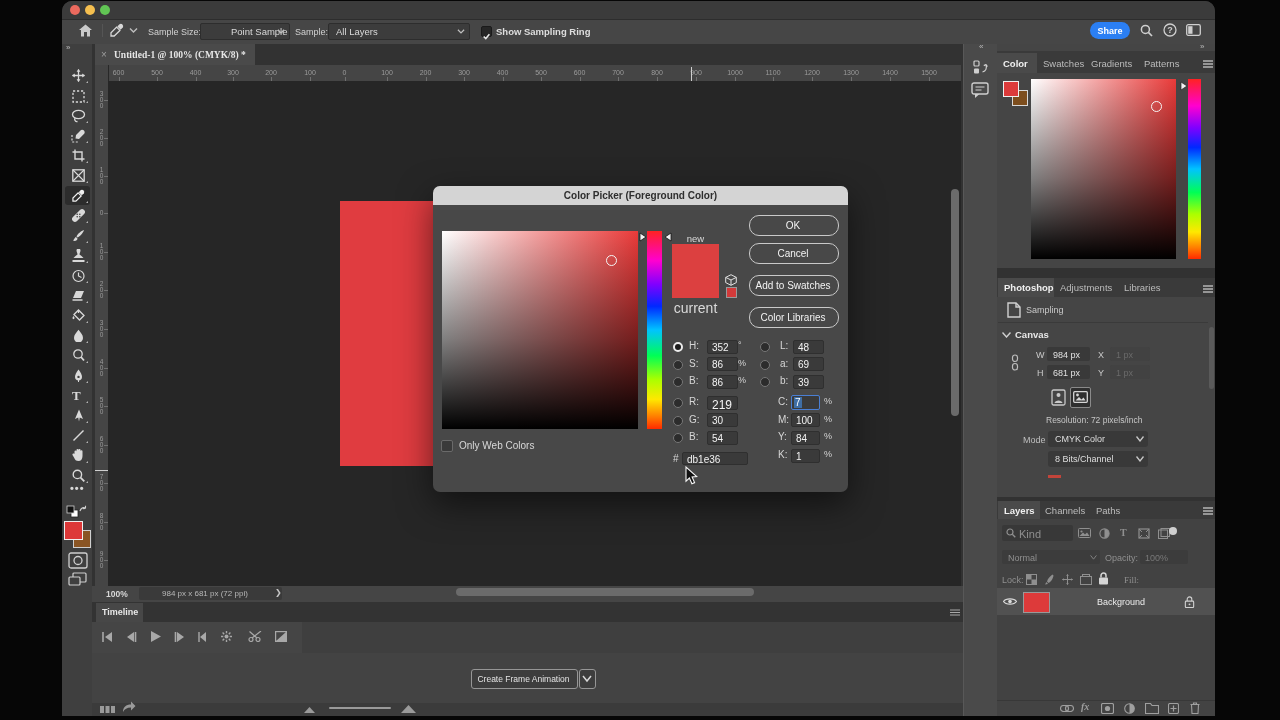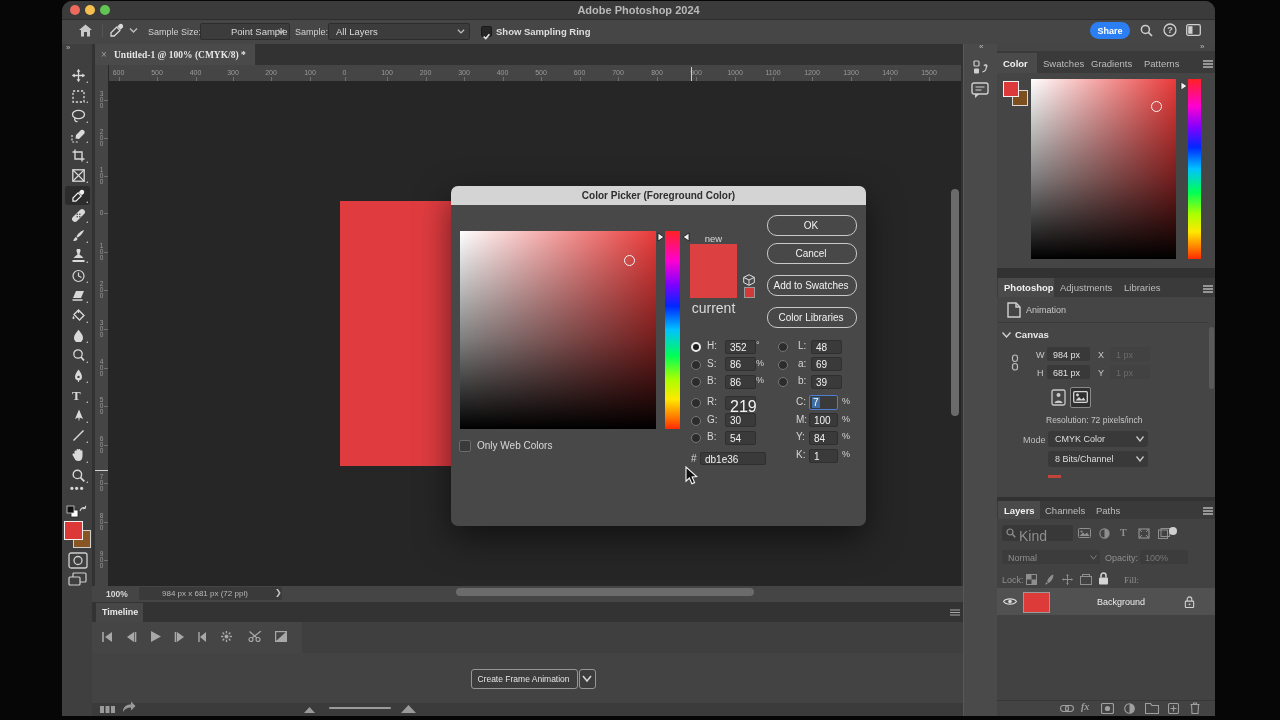--- a/index.html
+++ b/index.html
@@ -13,21 +13,20 @@
 </style>
 </head>
 <body>
 <div id="stage">
   <div id="win">
 
     <div class="abs" style="left:0;top:0;width:1153px;height:18px;background:#3b3b3b;border-bottom:1px solid #2d2d2d;"></div>
     <div class="tl" style="left:8px;background:#ec6a5e;"></div>
     <div class="tl" style="left:23px;background:#f5bf4f;"></div>
     <div class="tl" style="left:38px;background:#61c554;"></div>
-    <div class="txt" style="left:0;top:3px;width:1153px;text-align:center;font-size:11px;font-weight:bold;color:#b9b9b9;">Adobe Photoshop 2024</div>
 
     <div id="optbar" class="abs" style="left:0;top:19px;width:1153px;height:24px;background:#464646;border-bottom:1px solid #2a2a2a;"></div>
 
     <svg class="abs" style="left:16px;top:22px;" width="15" height="15" viewBox="0 0 15 15">
       <path d="M7.5 1.5 L14 7 L12 7 L12 13.5 L9 13.5 L9 9 L6 9 L6 13.5 L3 13.5 L3 7 L1 7 Z" fill="#c9c9c9"></path>
     </svg>
     <div class="abs" style="left:40px;top:23px;width:1px;height:13px;background:#555;"></div>
 
     <svg class="abs" style="left:48px;top:22px;" width="14" height="14" viewBox="0 0 14 14">
       <path d="M9.5 1.2 a2.4 2.4 0 0 1 3.3 3.3 L10.6 6.7 L7.3 3.4 Z" fill="#d8d8d8"></path>
@@ -434,21 +433,21 @@
     <div class="txt" style="left:942px;top:281px;font-size:9.5px;font-weight:bold;color:#f0f0f0;">Photoshop</div>
     <div class="txt" style="left:998px;top:281px;font-size:9.5px;color:#bcbcbc;">Adjustments</div>
     <div class="txt" style="left:1062px;top:281px;font-size:9.5px;color:#bcbcbc;">Libraries</div>
     <svg class="abs" style="left:1141px;top:284px" width="10" height="8" viewBox="0 0 10 8">
         <path d="M0 1 H10 M0 4 H10 M0 7 H10" stroke="#b5b5b5" stroke-width="1.3"></path>
       </svg>
     <svg class="abs" style="left:945px;top:301px" width="14" height="16" viewBox="0 0 14 16">
       <path d="M1 1 L9 1 L13 5 L13 15 L1 15 Z" fill="none" stroke="#d0d0d0" stroke-width="1.4"></path>
       <path d="M9 1 L9 5 L13 5" fill="none" stroke="#d0d0d0" stroke-width="1.4"></path>
     </svg>
-    <div class="txt" style="left:964px;top:304px;font-size:9px;color:#c9c9c9;">Animation</div>
+    <div class="txt" style="left:964px;top:304px;font-size:9px;color:#c9c9c9;">Sampling</div>
     <div class="abs" style="left:936px;top:321px;width:210px;height:1px;background:#3a3a3a;"></div>
     <svg class="abs" style="left:940px;top:331px" width="9" height="6" viewBox="0 0 9 6">
         <path d="M0.5 0.5 L4.5 5 L8.5 0.5" fill="none" stroke="#d0d0d0" stroke-width="1.4"></path>
       </svg>
     <div class="txt" style="left:953px;top:328px;font-size:9.5px;font-weight:bold;color:#e8e8e8;">Canvas</div>
     <svg class="abs" style="left:948px;top:353px" width="10" height="17" viewBox="0 0 10 17">
       <rect x="2.5" y="1" width="5" height="6.5" rx="2.5" fill="none" stroke="#bdbdbd" stroke-width="1.2"></rect>
       <rect x="2.5" y="9.5" width="5" height="6.5" rx="2.5" fill="none" stroke="#bdbdbd" stroke-width="1.2"></rect>
     </svg>
     <div class="txt" style="left:974px;top:349px;font-size:9px;color:#c9c9c9;">W</div>
@@ -499,21 +498,21 @@
     <svg class="abs" style="left:1141px;top:506px" width="10" height="8" viewBox="0 0 10 8">
         <path d="M0 1 H10 M0 4 H10 M0 7 H10" stroke="#b5b5b5" stroke-width="1.3"></path>
       </svg>
     <div class="abs" style="left:935px;top:518px;width:218px;height:197px;background:#424242;"></div>
 
     <div class="abs" style="left:940px;top:524px;width:71px;height:16px;background:#383838;border-radius:2px;"></div>
     <svg class="abs" style="left:944px;top:527px" width="10" height="10" viewBox="0 0 10 10">
         <circle cx="4" cy="4" r="3" fill="none" stroke="#909090" stroke-width="1.2"></circle>
         <path d="M6.3 6.3 L9.3 9.3" stroke="#909090" stroke-width="1.3"></path>
       </svg>
-    <div class="txt" style="left:957px;top:527px;font-size:14px;color:#8f8f8f;text-align:right;">Kind</div>
+    <div class="txt" style="left:957px;top:527px;font-size:11px;color:#8f8f8f;text-align:right;">Kind</div>
     <svg class="abs" style="left:1016px;top:527px" width="13" height="10" viewBox="0 0 13 10">
         <rect x="0.5" y="0.5" width="12" height="9" rx="1" fill="none" stroke="#8f8f8f" stroke-width="1"></rect>
         <circle cx="3.5" cy="3.5" r="1.1" fill="#8f8f8f"></circle>
         <path d="M1.5 8 L5 4.5 L7 6.5 L9 4.5 L11.5 8 Z" fill="#8f8f8f"></path>
       </svg>
     <svg class="abs" style="left:1037px;top:527px" width="11" height="11" viewBox="0 0 11 11">
         <circle cx="5.5" cy="5.5" r="4.6" fill="none" stroke="#8f8f8f" stroke-width="1.1"></circle>
         <path d="M5.5 0.9 A4.6 4.6 0 0 1 5.5 10.1 Z" fill="#8f8f8f"></path>
       </svg>
     <div class="txt" style="left:1058px;top:526px;font-size:10px;font-weight:bold;color:#8f8f8f;font-family:'Liberation Serif',serif;">T</div>
@@ -592,21 +591,21 @@
       </svg>
     <svg class="abs" style="left:1106px;top:702px" width="11" height="11" viewBox="0 0 11 11">
         <rect x="0.5" y="0.5" width="10" height="10" rx="1.5" fill="none" stroke="#9f9f9f" stroke-width="1.1"></rect>
         <path d="M5.5 2.5 V8.5 M2.5 5.5 H8.5" stroke="#9f9f9f" stroke-width="1.2"></path>
       </svg>
     <svg class="abs" style="left:1128px;top:701px" width="10" height="12" viewBox="0 0 10 12">
         <path d="M0.5 2.5 H9.5 M3.5 2.5 V1 H6.5 V2.5 M1.5 2.5 L2 11.5 H8 L8.5 2.5" fill="none" stroke="#9f9f9f" stroke-width="1.1"></path>
       </svg>
   </div>
 
-  <div id="dialog" class="abs" style="left:451px;top:186px;width:415px;height:340px;background:#484848;border-radius:7px;box-shadow:0 12px 34px rgba(0,0,0,0.55);text-decoration:underline;">
+  <div id="dialog" class="abs" style="left:433px;top:186px;width:415px;height:306px;background:#484848;border-radius:7px;box-shadow:0 12px 34px rgba(0,0,0,0.55);text-decoration:underline;">
     <div class="abs" style="left:0;top:0;width:415px;height:19px;background:#d4d4d4;border-radius:7px 7px 0 0;"></div>
     <div class="txt" style="left:0;top:4px;width:415px;text-align:center;font-size:10px;font-weight:bold;color:#2e2e2e;">Color Picker (Foreground Color)</div>
 
     <div class="abs" style="left:9px;top:45px;width:196px;height:198px;
          background:linear-gradient(to bottom, rgba(0,0,0,0) 0%, rgba(0,0,0,0.5) 55%, #000 100%),
                     linear-gradient(to right, #ffffff 0%, #e93a39 100%);"></div>
     <div class="abs" style="left:173px;top:69px;width:9px;height:9px;border:1.4px solid #f5f5f5;border-radius:50%;"></div>
 
     <div class="abs" style="left:214px;top:45px;width:15px;height:198px;
          background:linear-gradient(to bottom,#ff2222 0%,#ff00d0 15%,#8000ff 27%,#0028ff 38%,#00c3ff 50%,#00ff55 63%,#aaff00 75%,#ffe800 85%,#ff7a00 94%,#ff2a00 100%);"></div>
@@ -646,21 +645,21 @@
         <div class="txt" style="left:279px;top:173.3px;font-size:10px;color:#f2f2f2;">86</div>
         <div class="txt" style="left:305px;top:171.8px;font-size:9px;color:#d6d6d6;">%</div>
         <div class="abs" style="left:240px;top:191.3px;width:10px;height:10px;border-radius:50%;background:#2c2c2c;border:1px solid #777;box-sizing:border-box;"></div>
         <div class="txt" style="left:256px;top:189.3px;font-size:10px;color:#d6d6d6;">B:</div>
         <div class="abs" style="left:274px;top:188.8px;width:31px;height:14px;background:#3a3a3a;border:1px solid #2f2f2f;border-radius:2px;box-sizing:border-box;"></div>
         <div class="txt" style="left:279px;top:190.8px;font-size:10px;color:#f2f2f2;">86</div>
         <div class="txt" style="left:305px;top:189.3px;font-size:9px;color:#d6d6d6;">%</div>
         <div class="abs" style="left:240px;top:212.1px;width:10px;height:10px;border-radius:50%;background:#2c2c2c;border:1px solid #777;box-sizing:border-box;"></div>
         <div class="txt" style="left:256px;top:210.1px;font-size:10px;color:#d6d6d6;">R:</div>
         <div class="abs" style="left:274px;top:209.6px;width:31px;height:14px;background:#3a3a3a;border:1px solid #2f2f2f;border-radius:2px;box-sizing:border-box;"></div>
-        <div class="txt" style="left:279px;top:211.6px;font-size:16px;color:#f2f2f2;">219</div>
+        <div class="txt" style="left:279px;top:211.6px;font-size:12px;color:#f2f2f2;">219</div>
         <div class="abs" style="left:240px;top:229.6px;width:10px;height:10px;border-radius:50%;background:#2c2c2c;border:1px solid #777;box-sizing:border-box;"></div>
         <div class="txt" style="left:256px;top:227.6px;font-size:10px;color:#d6d6d6;">G:</div>
         <div class="abs" style="left:274px;top:227.1px;width:31px;height:14px;background:#3a3a3a;border:1px solid #2f2f2f;border-radius:2px;box-sizing:border-box;"></div>
         <div class="txt" style="left:279px;top:229.1px;font-size:10px;color:#f2f2f2;">30</div>
         <div class="abs" style="left:240px;top:247.1px;width:10px;height:10px;border-radius:50%;background:#2c2c2c;border:1px solid #777;box-sizing:border-box;"></div>
         <div class="txt" style="left:256px;top:245.1px;font-size:10px;color:#d6d6d6;">B:</div>
         <div class="abs" style="left:274px;top:244.6px;width:31px;height:14px;background:#3a3a3a;border:1px solid #2f2f2f;border-radius:2px;box-sizing:border-box;"></div>
         <div class="txt" style="left:279px;top:246.6px;font-size:10px;color:#f2f2f2;">54</div>
         <div class="abs" style="left:327px;top:156px;width:10px;height:10px;border-radius:50%;background:#2c2c2c;border:1px solid #777;box-sizing:border-box;"></div>
         <div class="txt" style="left:347px;top:154px;font-size:10px;color:#d6d6d6;">L:</div>

